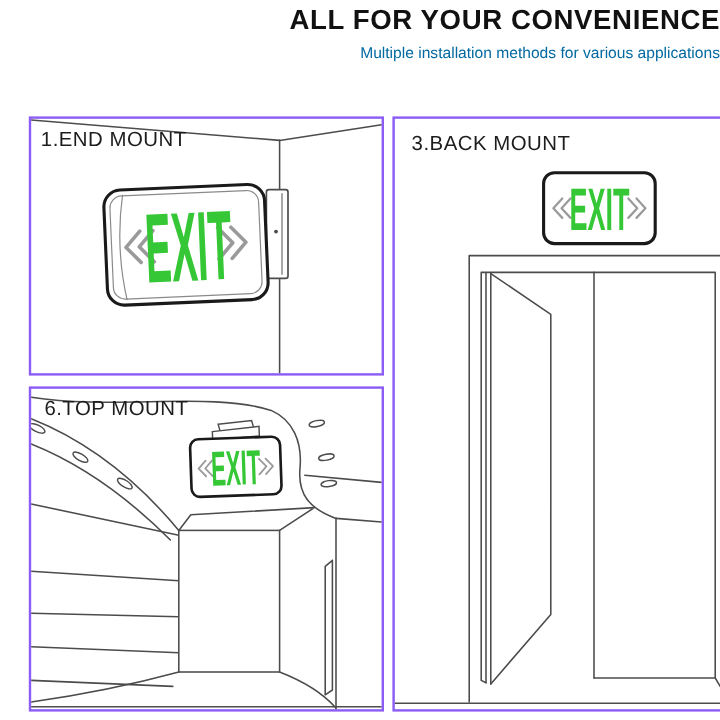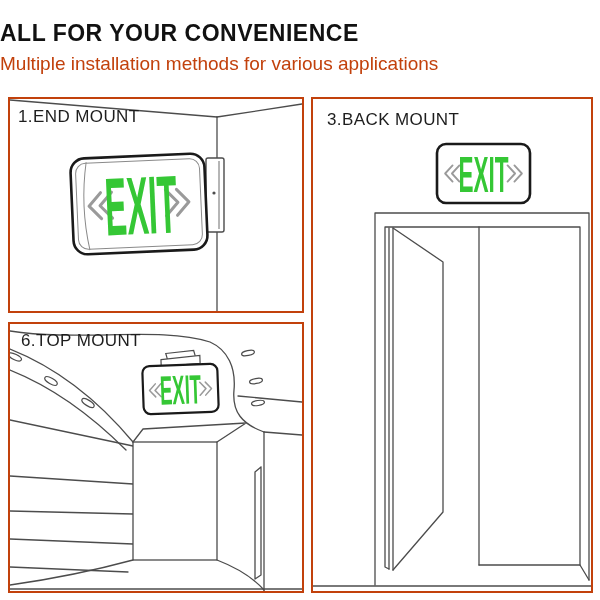--- a/index.html
+++ b/index.html
@@ -1,23 +1,23 @@
 <!DOCTYPE html>
 <html><head>
 <meta charset="utf-8">
 <style>
   html,body{margin:0;padding:0;}
   body{
     width:600px;height:600px;background:#ffffff;position:relative;
     font-family:"Liberation Sans", sans-serif;color:#111;overflow:hidden;
   }
-  .header{position:absolute;top:20px;left:0;width:600px;text-align:left;}
+  .header{position:absolute;top:3px;left:0;width:600px;text-align:right;}
   .title{font-size:23px;font-weight:bold;letter-spacing:.5px;color:#111;}
-  .subtitle{font-size:19px;font-weight:400;margin-top:6px;color:#c2410c;}
-  .panel{position:absolute;border:2px solid #c2410c;background:#fff;box-sizing:border-box;}
+  .subtitle{font-size:13px;font-weight:400;margin-top:6px;color:#0369a1;}
+  .panel{position:absolute;border:2px solid #8b5cf6;background:#fff;box-sizing:border-box;margin-left:16px;}
   #panel-end{left:8px;top:97px;width:296px;height:216px;}
   #panel-top{left:8px;top:322px;width:296px;height:271px;}
   #panel-back{left:311px;top:97px;width:282px;height:496px;padding-left:44px;}
   .panel-label{
     position:absolute;font-size:17px;letter-spacing:.4px;color:#1d1d1d;
     font-weight:400;white-space:nowrap;z-index:5;background:transparent;
   }
   #panel-end .panel-label{left:8px;top:8px;}
   #panel-top .panel-label{left:11px;top:7px;}
   #panel-back .panel-label{left:14px;top:11px;}

